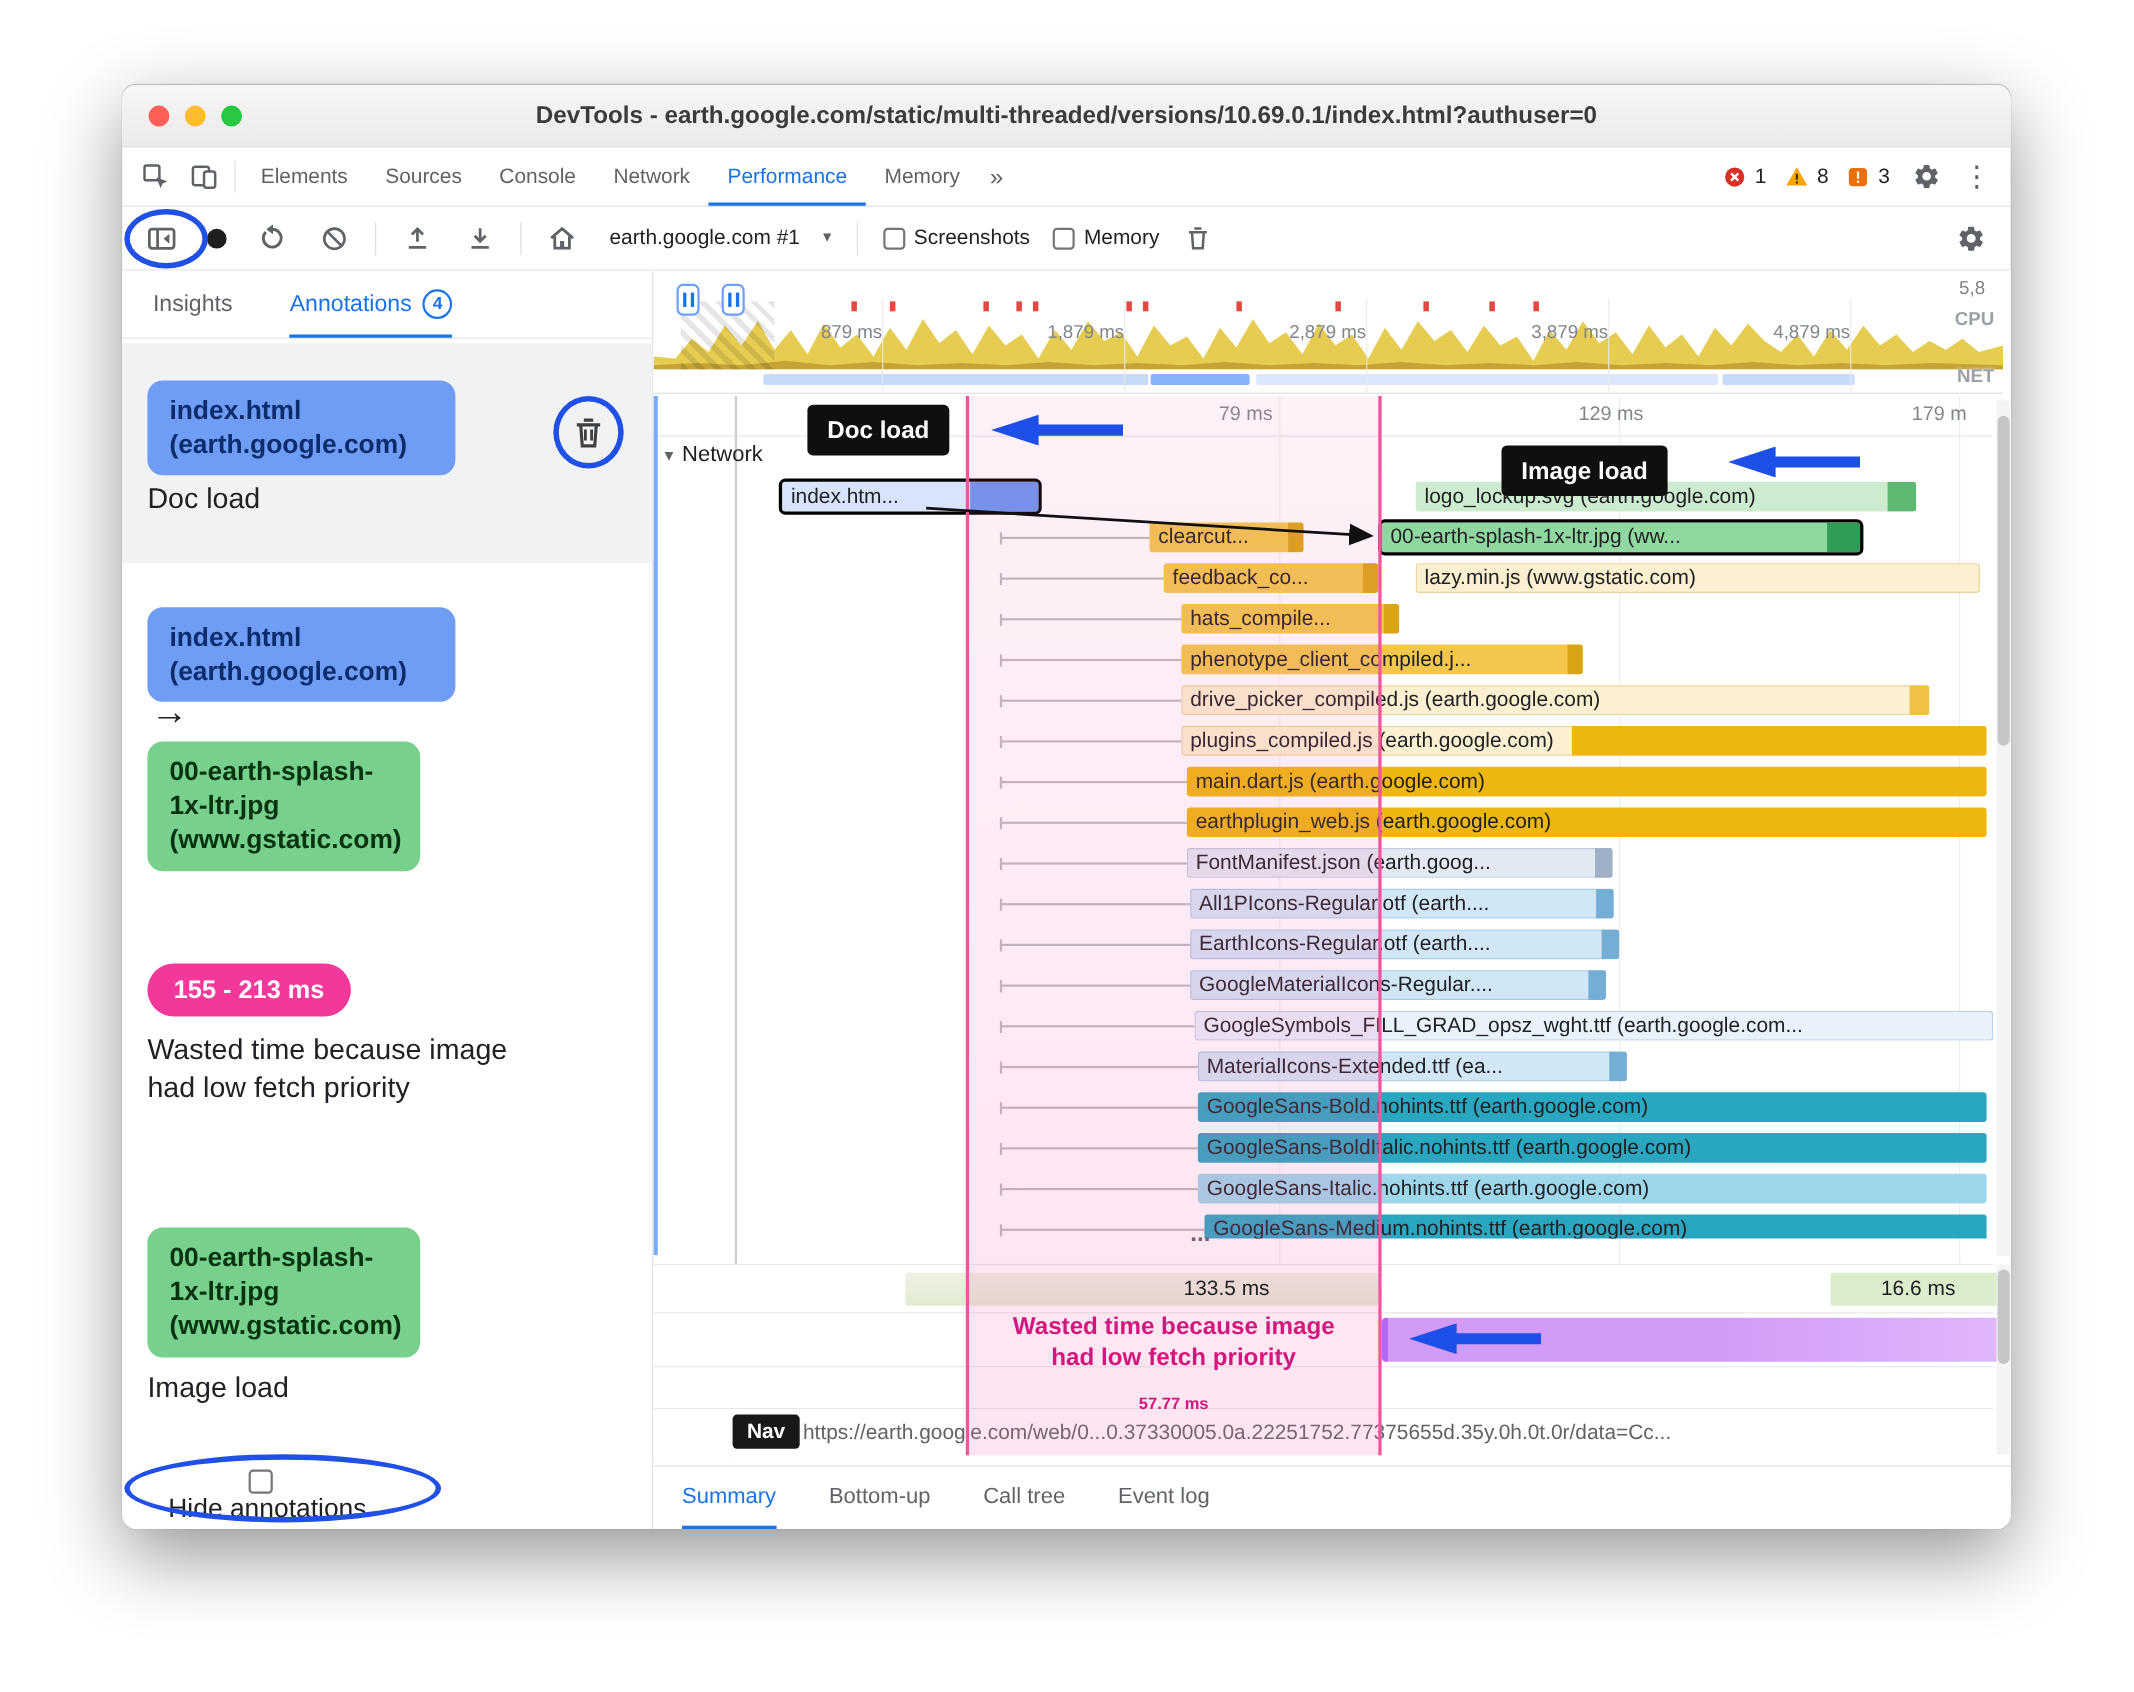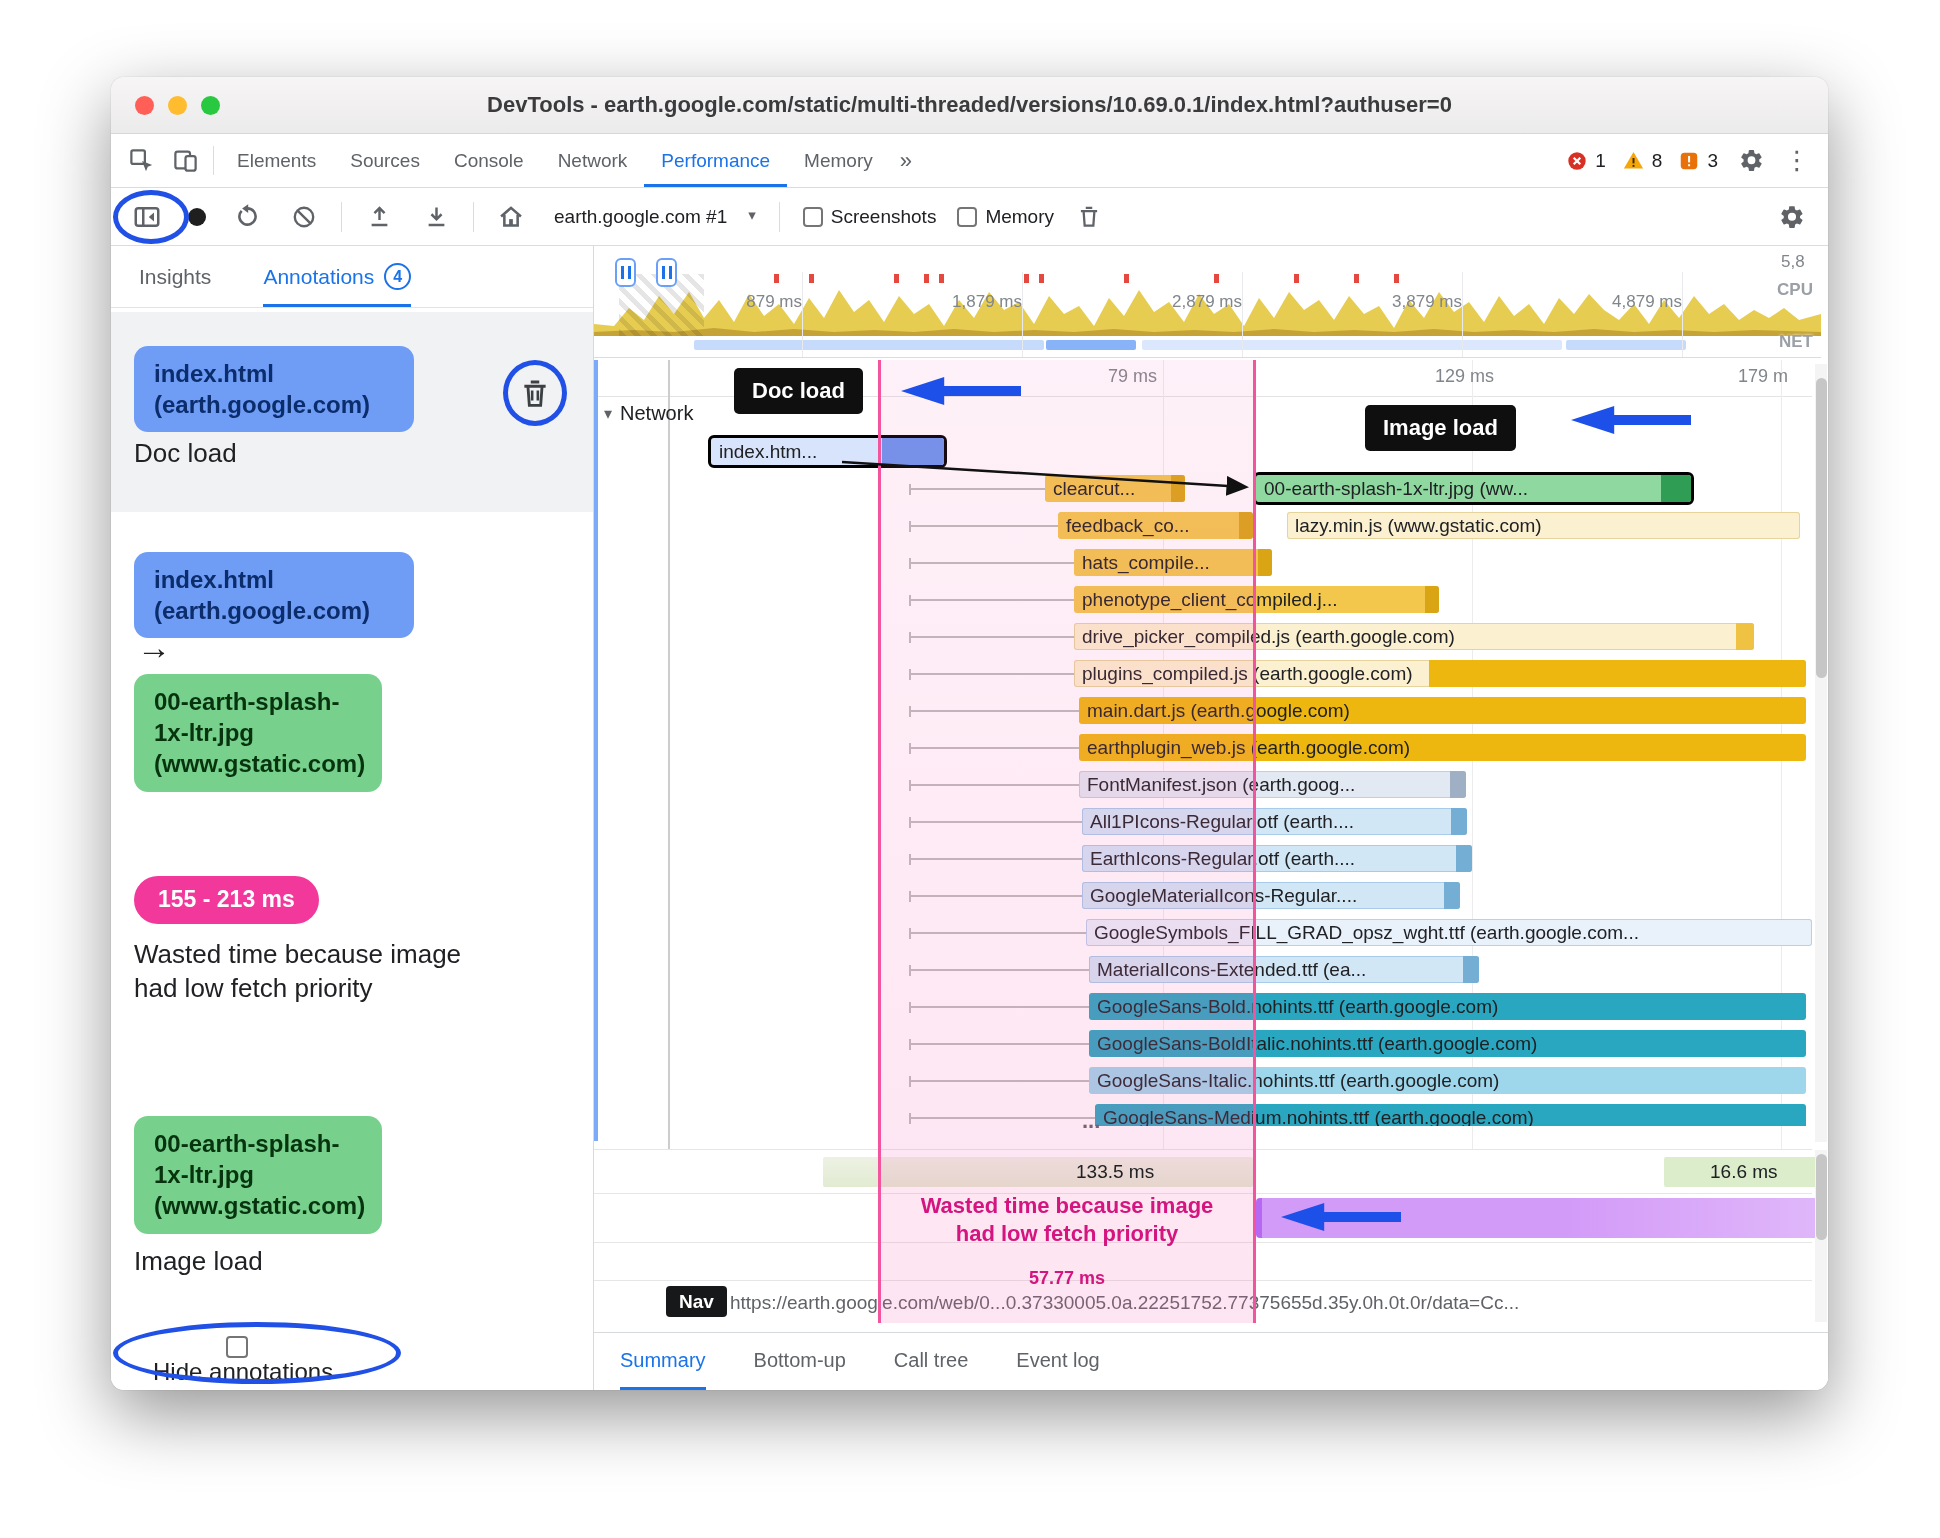--- a/index.html
+++ b/index.html
@@ -97,21 +97,21 @@
   .c-teal{background:#2aa7c0;}
   .c-teal-light{background:#9ed7ec;}
   .overflow-dots{position:absolute;left:488px;top:862px;font-size:22px;font-weight:bold;color:#5f6368;z-index:12;}
   
   .pink-band{position:absolute;left:284px;top:114px;width:378px;height:963px;z-index:40;pointer-events:none;
     background:linear-gradient(rgba(246,97,177,.09),rgba(246,97,177,.17));
     border-left:3px solid #f2549e;border-right:3px solid #f2549e;}
   .wasted-text{position:absolute;left:284px;width:378px;top:946px;text-align:center;z-index:60;
     font-size:22px;font-weight:bold;color:#d4157f;line-height:1.28;pointer-events:none;}
   .wasted-ms{position:absolute;left:284px;width:378px;top:1022px;text-align:center;z-index:60;
-    font-size:18px;font-weight:bold;color:#d4157f;pointer-events:none;}
+    font-size:15px;font-weight:bold;color:#d4157f;pointer-events:none;}
   
   .tip{position:absolute;background:#0f0f0f;color:#fff;font-weight:bold;font-size:22px;
     display:flex;align-items:center;justify-content:center;border-radius:5px;z-index:55;padding:0 18px;height:46px;}
   .blue-arrow{position:absolute;width:120px;height:28px;background:#1d50e8;z-index:56;pointer-events:none;
     clip-path:polygon(0 50%,36% 0,36% 32%,100% 32%,100% 68%,36% 68%,36% 100%);}
   .connector{position:absolute;left:0;top:0;width:100%;height:100%;z-index:44;pointer-events:none;}
   
   .track-row{position:absolute;left:0;right:16px;border-top:1px solid #e6e6e6;background:#fff;z-index:8;}
   .row-label{position:absolute;font-size:19px;color:#202124;white-space:nowrap;}
   .frames-band{position:absolute;height:30px;border-radius:2px;}
@@ -374,20 +374,24 @@
 
       <div class="net-header">
         <span class="tri">▾</span>
         <span>Network</span>
       </div>
       <div class="waterfall">
           <div class="net-bar c-doc selected" style="left: 117px; top: 192px; width: 233px;">
             <div class="cap" style="width: 62px;"></div>
             <span class="label">index.htm...</span>
           </div>
+          <div class="net-bar c-green" style="left: 693px; top: 192px; width: 455px;">
+            <div class="cap" style="width: 26px;"></div>
+            <span class="label">logo_lockup.svg (earth.google.com)</span>
+          </div>
           <div class="whisker" style="left: 315px; top: 242px; width: 136px;">
             <i></i>
           </div>
           <div class="net-bar c-yellow" style="left: 451px; top: 229px; width: 140px;">
             <div class="cap" style="width: 14px;"></div>
             <span class="label">clearcut...</span>
           </div>
           <div class="net-bar c-img selected" style="left: 662px; top: 229px; width: 435px;">
             <div class="cap" style="width: 30px;"></div>
             <span class="label">00-earth-splash-1x-ltr.jpg (ww...</span>

